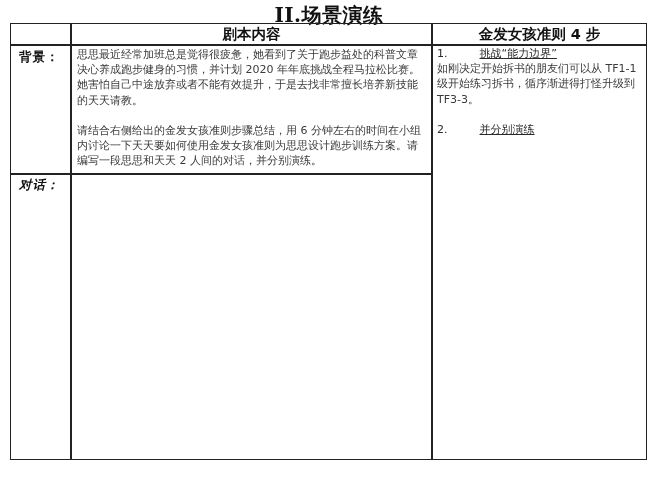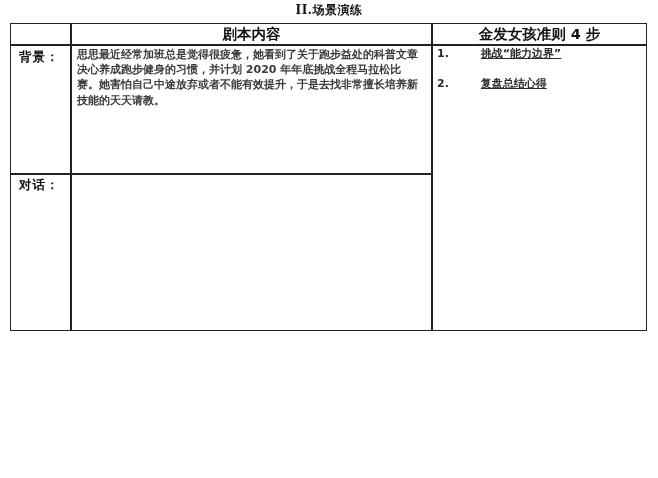--- a/index.html
+++ b/index.html
@@ -14,31 +14,31 @@
       overflow: hidden;
       font-family: "DejaVu Serif", "Liberation Serif", serif;
       color: #1a1a1a;
     }
     .page-title {
       position: absolute;
       left: 0;
       top: 2px;
       width: 658px;
       text-align: center;
-      font-size: 12px;
+      font-size: 20px;
       font-weight: bold;
       color: #111;
       letter-spacing: 0.5px;
     }
     .tbl {
       position: absolute;
       left: 10px;
       top: 23px;
       width: 637px;
-      height: 308px;
+      height: 437px;
       border: 1.5px solid #222;
       box-sizing: border-box;
     }
     .vline {
       position: absolute;
       top: 0;
       bottom: 0;
       width: 1.5px;
       background: #222;
     }
@@ -66,21 +66,20 @@
       color: #111;
       font-family: "DejaVu Sans", "Liberation Sans", sans-serif;
       letter-spacing: 1px;
     }
     .cell-text {
       position: absolute;
       font-size: 11px;
       line-height: 15.2px;
       color: #3a3a3a;
       font-family: "DejaVu Sans", "Liberation Sans", sans-serif;
-      font-weight: bold;
     }
     .cell-text p {
       margin: 0;
     }
     .para-gap {
       height: 15px;
     }
     .step-title {
       text-decoration: underline;
       text-decoration-thickness: 1px;
@@ -112,30 +111,32 @@
   <div class="hline" style="left:0; width:421px; top:149px;"></div>
 
   <div class="hdr" style="left:0; width:59px;"></div>
   <div class="hdr" style="left:61px; width:359px;">剧本内容</div>
   <div class="hdr" style="left:422px; width:213px;">金发女孩准则 4 步</div>
 
   <div class="rowlabel" style="top:25px;">背景：</div>
   <div class="cell-text" style="left:66px; top:23px; width:345px;">
     <p>思思最近经常加班总是觉得很疲惫，她看到了关于跑步益处的科普文章决心养成跑步健身的习惯，并计划 2020 年年底挑战全程马拉松比赛。她害怕自己中途放弃或者不能有效提升，于是去找非常擅长培养新技能的天天请教。</p>
     <div class="para-gap"></div>
+    <p>请结合右侧给出的金发女孩准则步骤总结，用 6 分钟左右的时间在小组内讨论一下天天要如何使用金发女孩准则为思思设计跑步训练方案。请编写一段思思和天天 2 人间的对话，并分别演练。</p>
   </div>
 
-  <div class="rowlabel" style="top:153px;">对话：</div>
+  <div class="rowlabel" style="top:153px;font-style:italic;">对话：</div>
   <div class="dialog-area" style="left:61px; top:151px; width:359px; height:284px;"></div>
 
   <div class="cell-text" style="left:426px; top:22px; width:200px;">
     <div class="step-block">
       <p>
         <span class="step-num">1.</span><span class="step-title">挑战“能力边界”</span>
       </p>
+      <p>如刚决定开始拆书的朋友们可以从 TF1-1 级开始练习拆书，循序渐进得打怪升级到 TF3-3。</p>
     </div>
     <div class="step-block">
       <p>
-        <span class="step-num">2.</span><span class="step-title">复盘总结心得</span>
+        <span class="step-num">2.</span><span class="step-title">并分别演练</span>
       </p>
     </div>
   </div>
 </div>
 
 </body></html>

